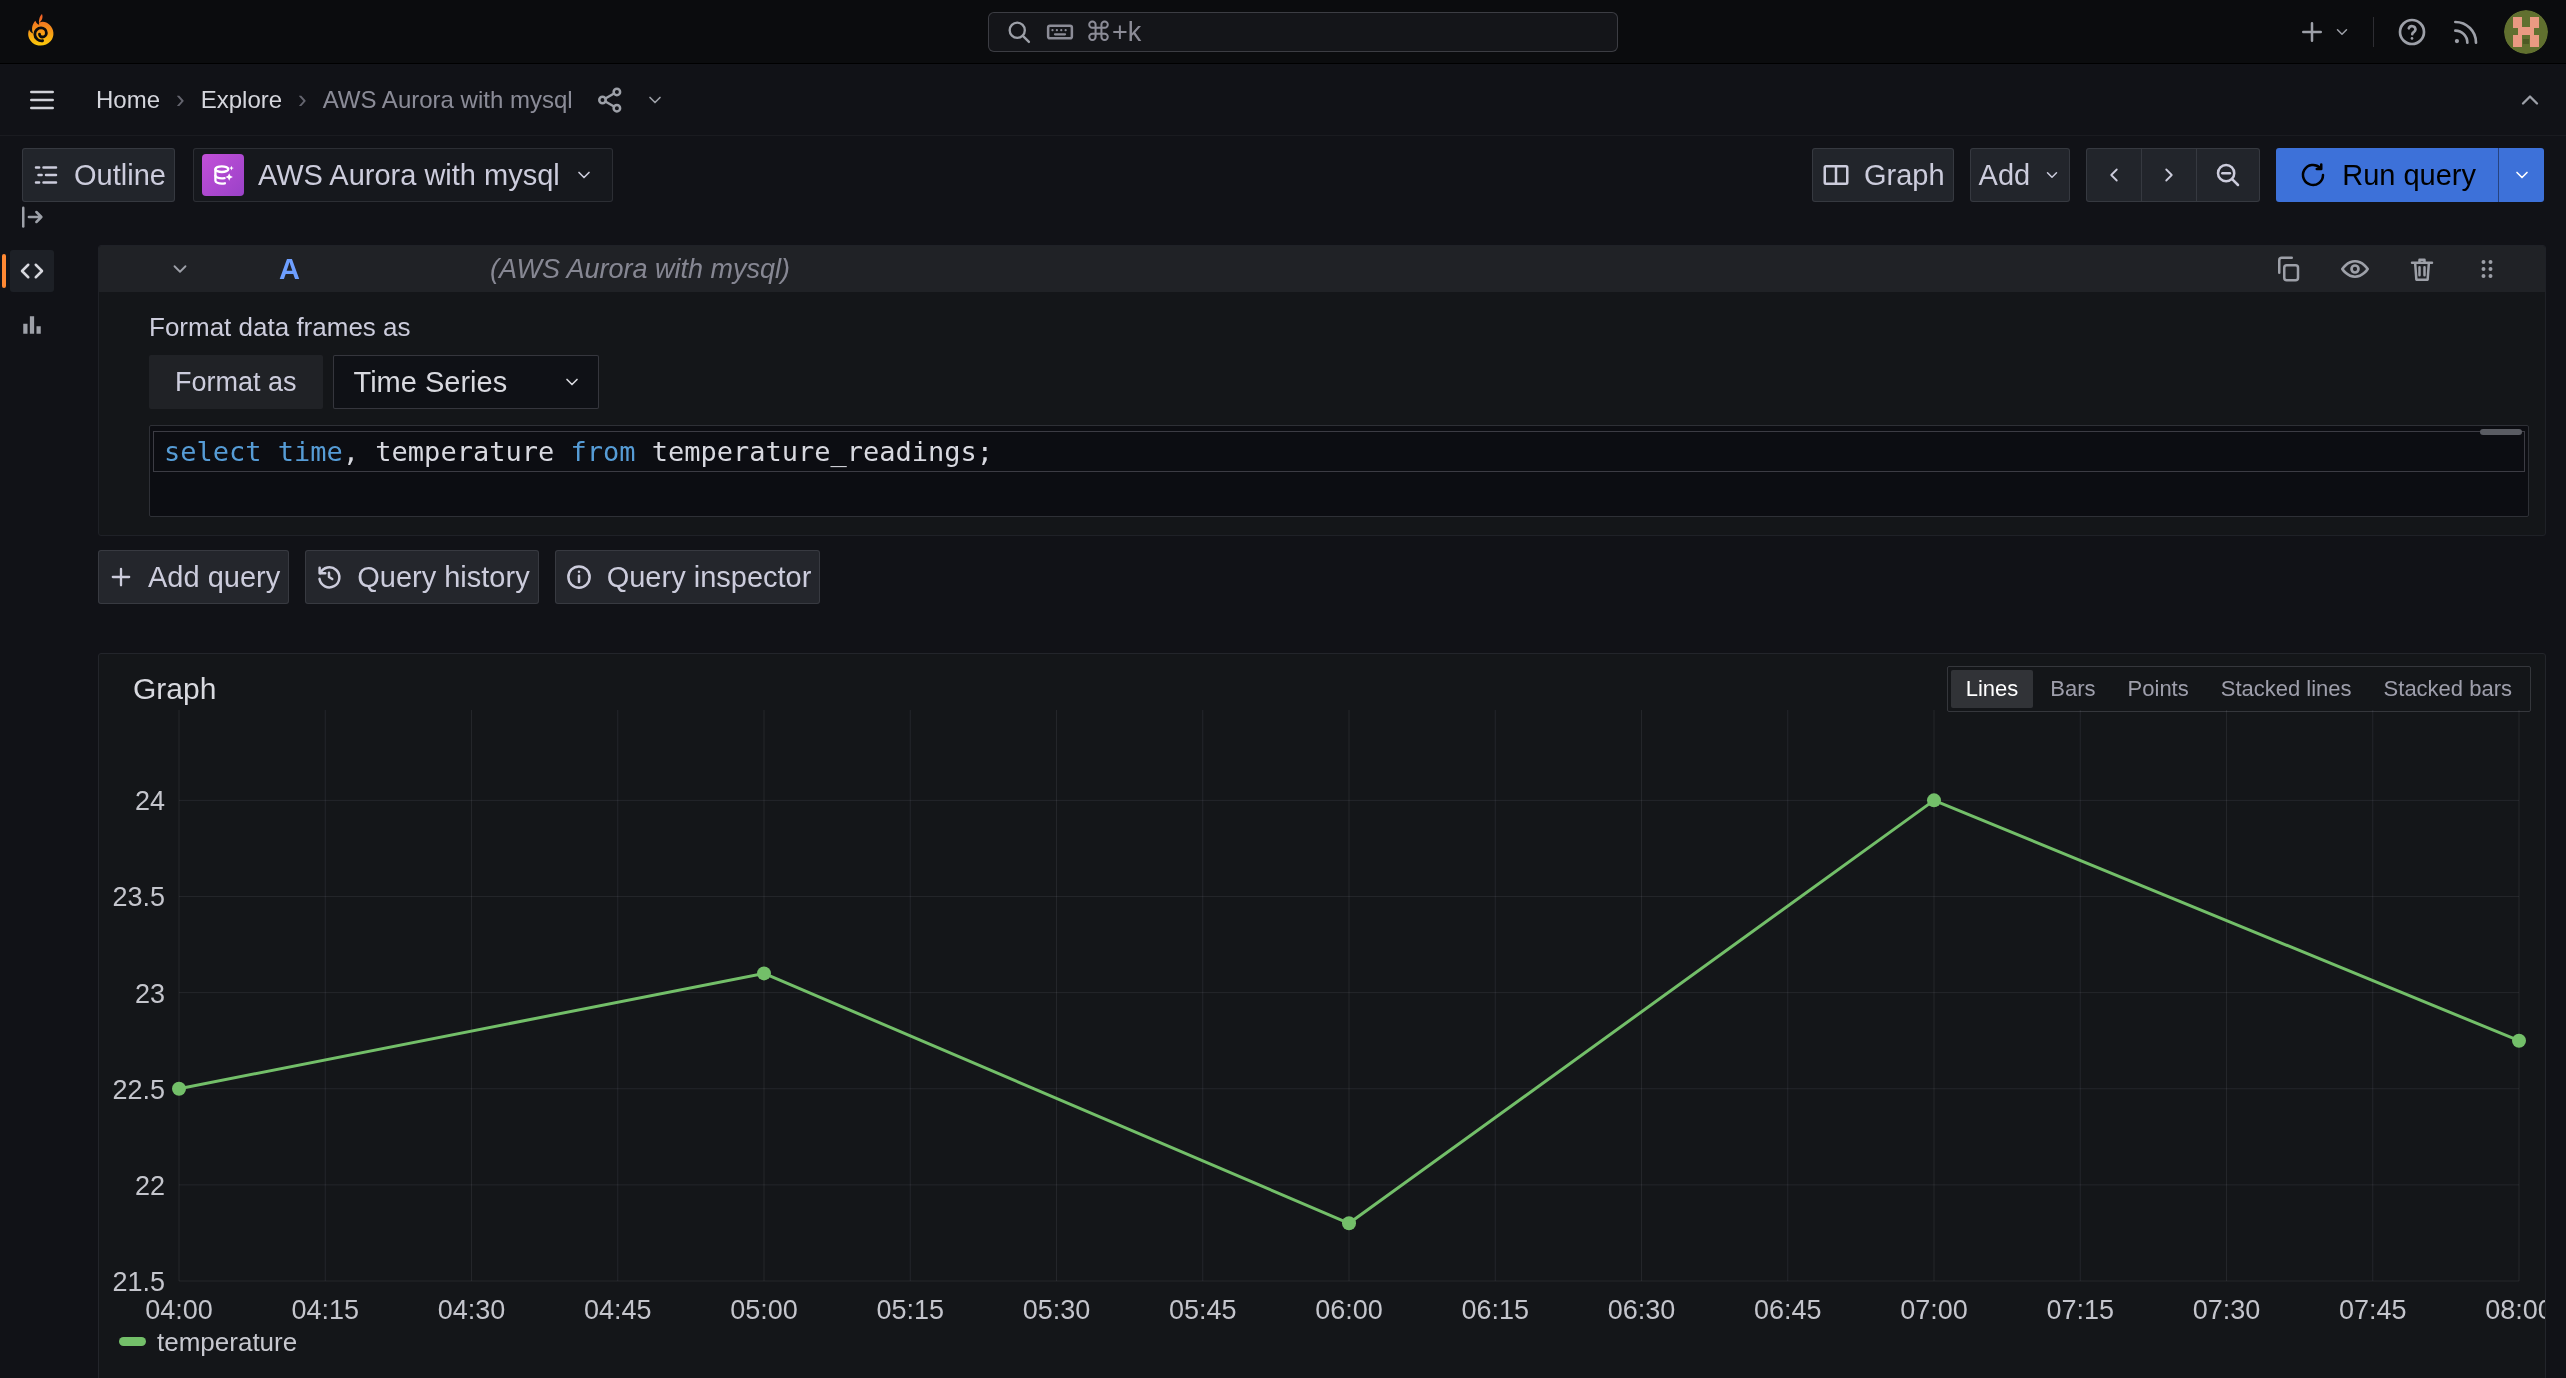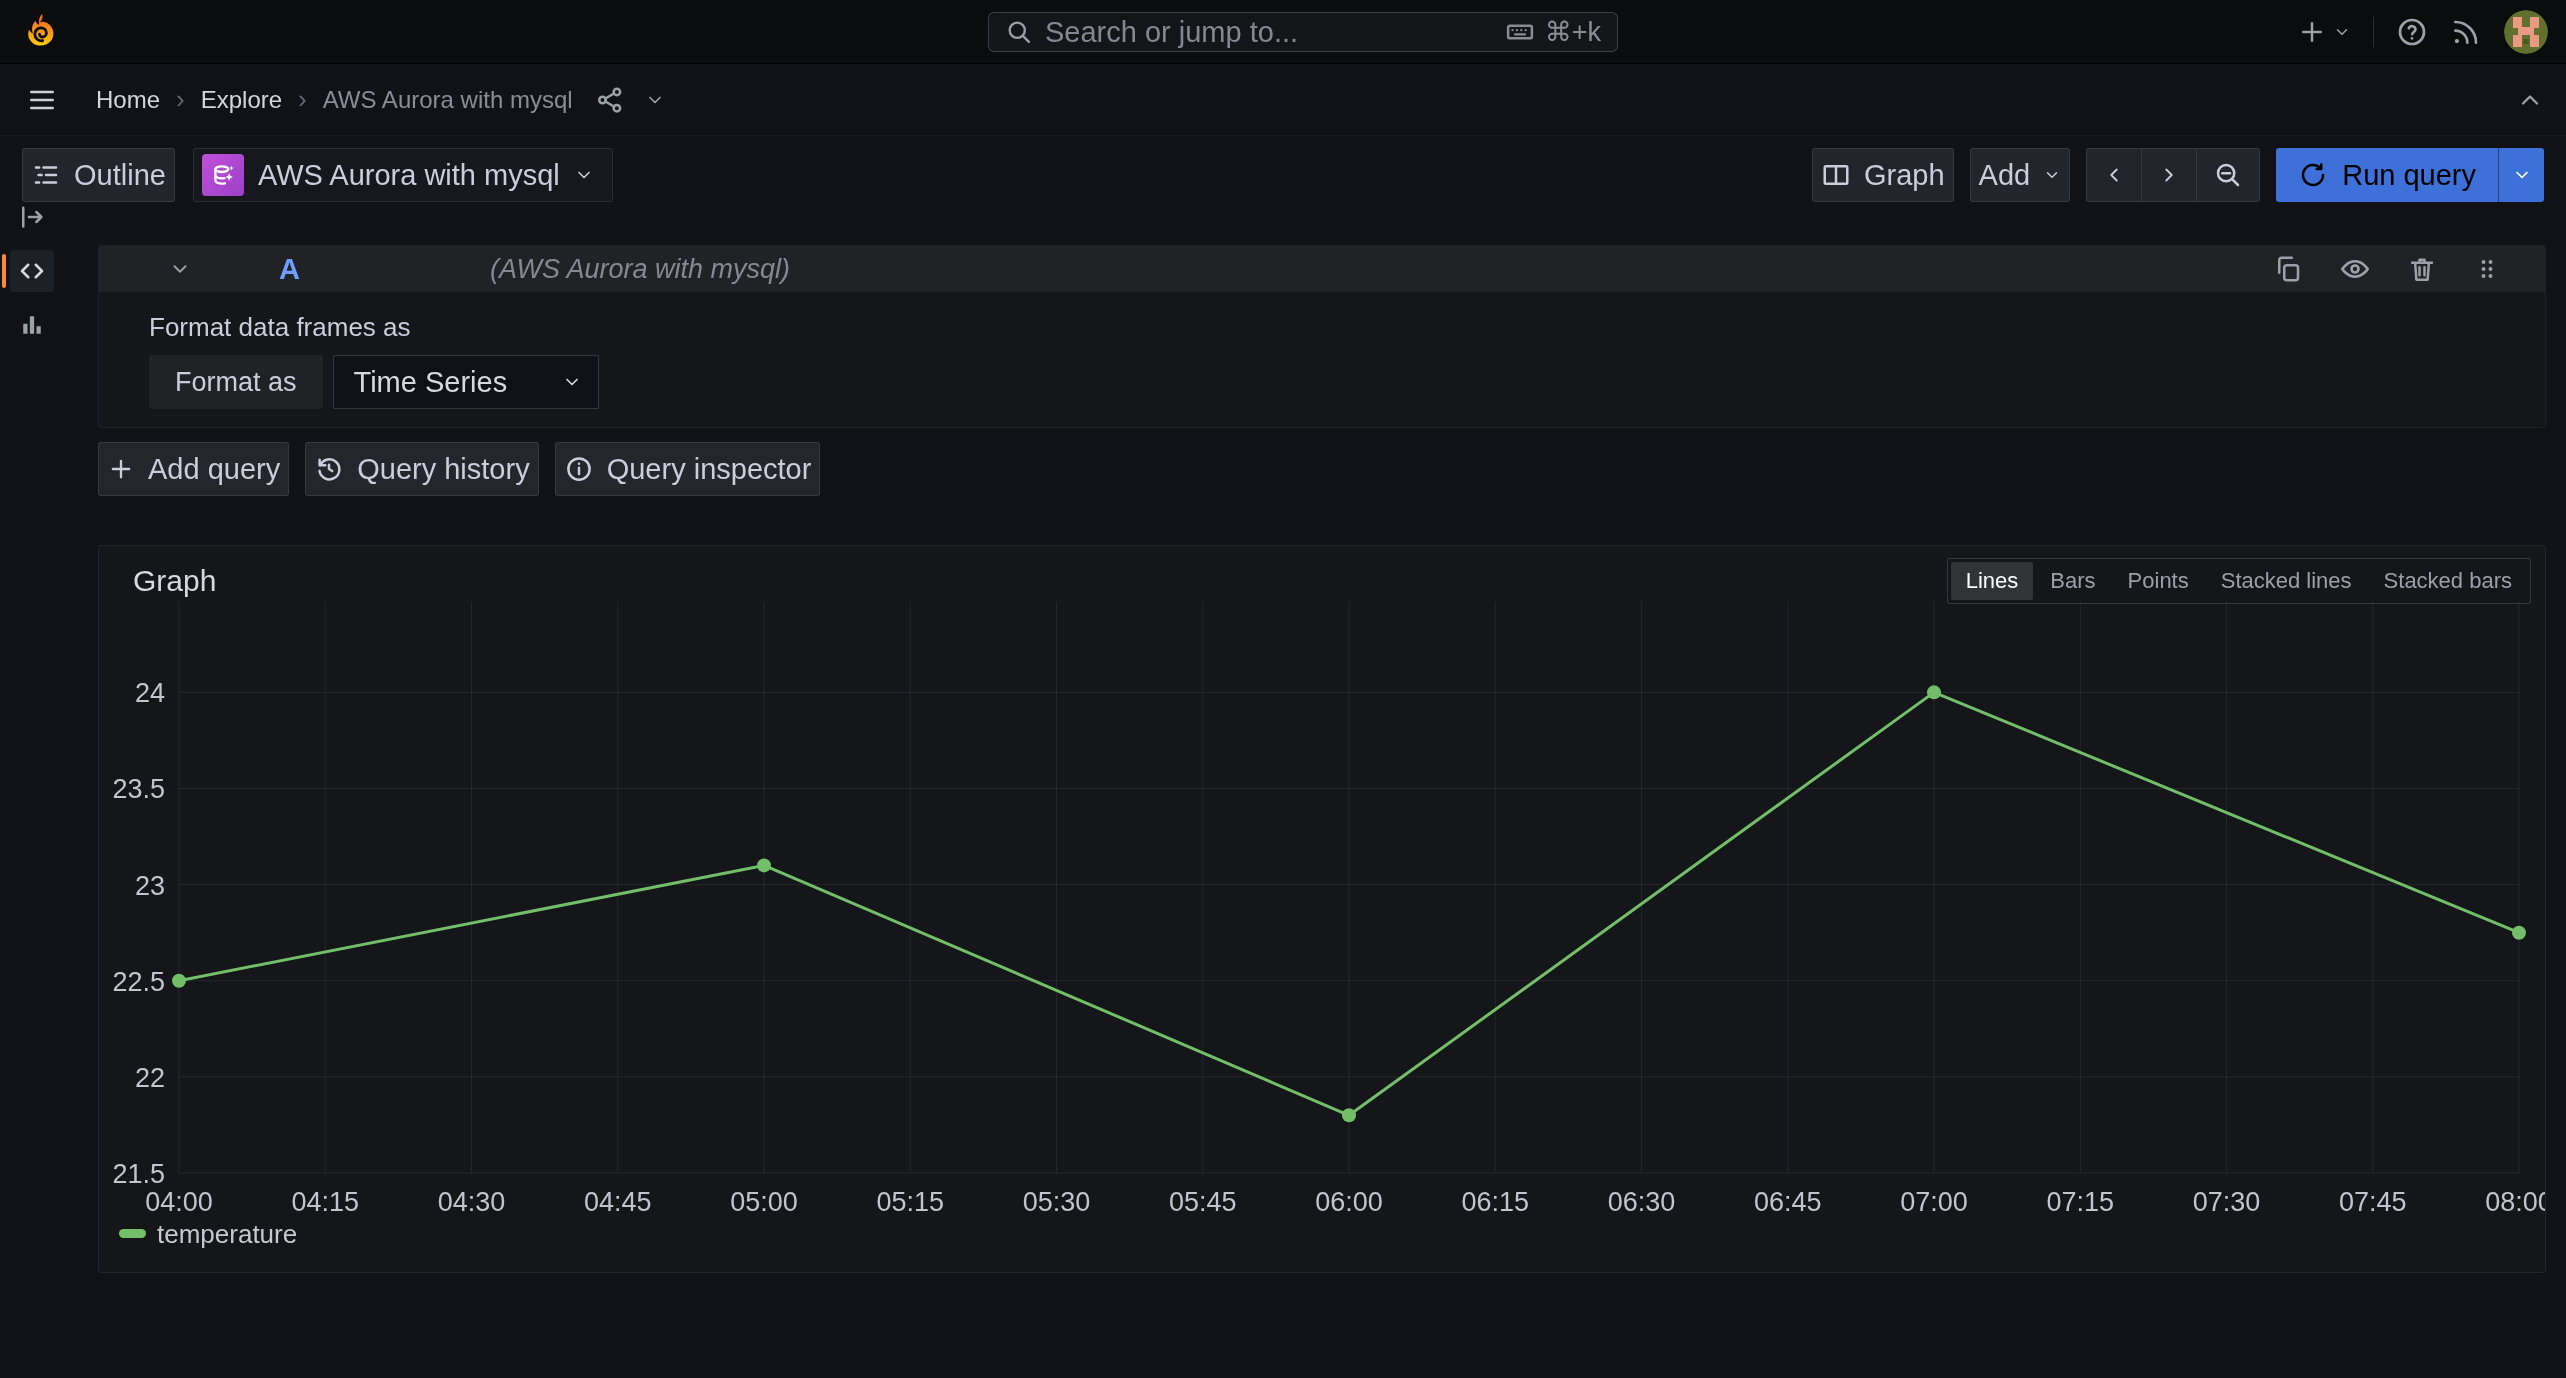--- a/index.html
+++ b/index.html
@@ -175,21 +175,20 @@
       </svg>
     </div>
 
     <div class="searchbox">
       <span>
         <svg class="i" width="28" height="28" viewBox="0 0 24 24">
             <circle cx="10.5" cy="10.5" r="6.5"></circle>
             <line x1="15.5" y1="15.5" x2="20.5" y2="20.5"></line>
           </svg>
       </span>
-      <input type="text" placeholder="Search or jump to..." style="">
       <span class="kbd-hint">
         <span>
           <svg class="i" width="30" height="30" viewBox="0 0 24 24">
               <rect x="2.5" y="7" width="19" height="10" rx="1.5"></rect>
               <path d="M6 10.5h.01M9.5 10.5h.01M13 10.5h.01M16.5 10.5h.01M8 13.8h8" stroke-width="1.8"></path>
             </svg>
         </span>
         <span>⌘+k</span>
       </span>
     </div>
@@ -468,20 +467,24 @@
         <div class="format-row">
           <div class="format-as">Format as</div>
           <button class="format-select">
             <span>Time Series</span>
             <span>
               <svg class="i" width="20" height="20" viewBox="0 0 24 24">
                   <path d="M6 9l6 6 6-6"></path>
                 </svg>
             </span>
           </button>
+        </div>
+        <div class="sql-editor">
+          <div class="code-line" id="sql-line"><span class="tok-keyword">select</span><span class="tok-plain"> </span><span class="tok-keyword">time</span><span class="tok-plain">, temperature </span><span class="tok-keyword">from</span><span class="tok-plain"> temperature_readings;</span></div>
+          <div class="editor-scroll"></div>
         </div>
       </div>
     </section>
 
     <div class="secondary-actions">
       <button class="btn sec-btn">
         <span>
           <svg class="i" width="28" height="28" viewBox="0 0 24 24">
               <path d="M12 5v14M5 12h14"></path>
             </svg>

